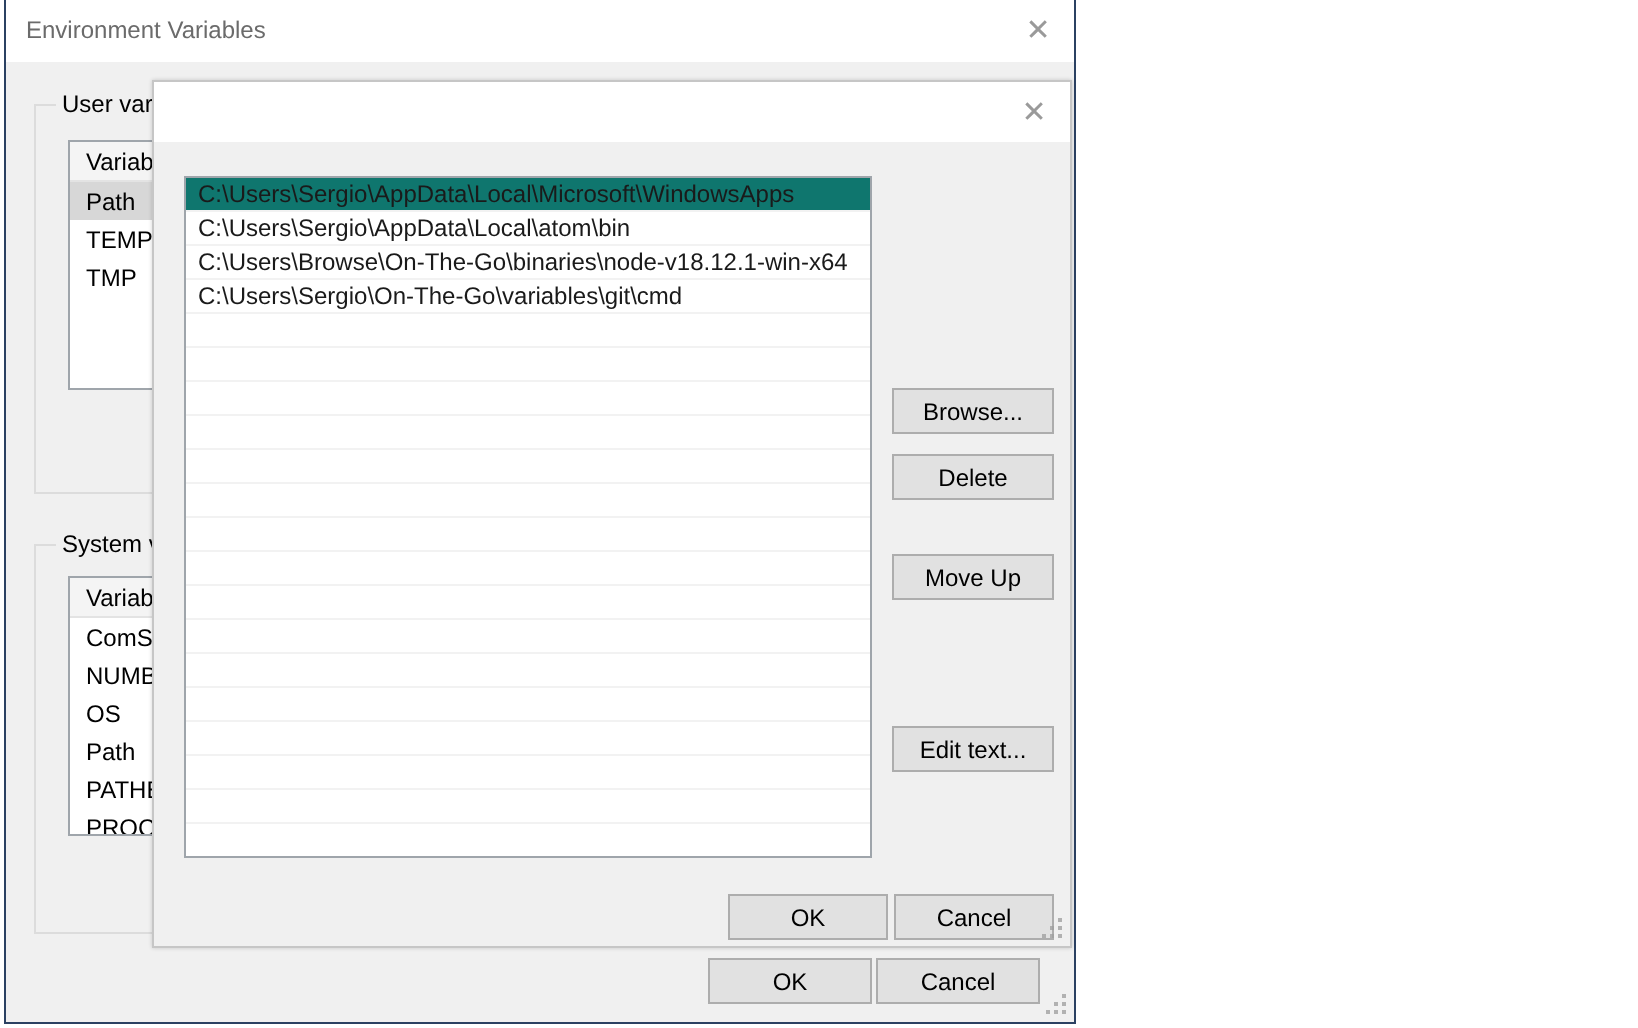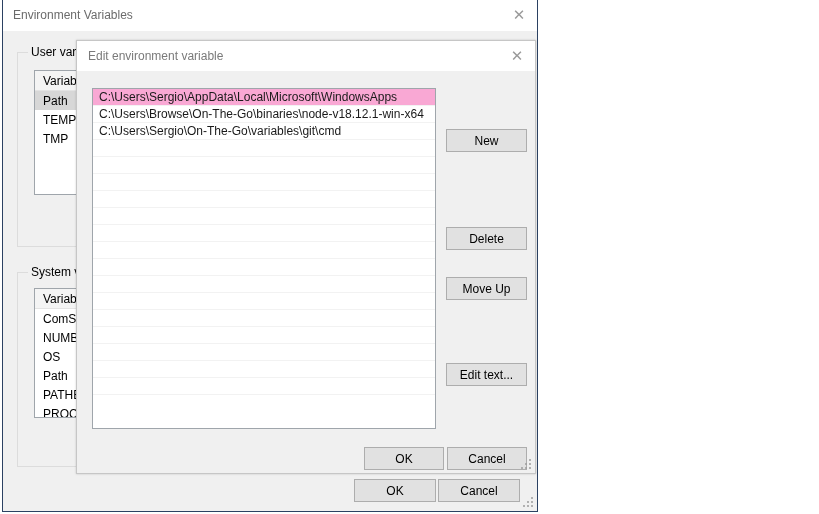--- a/index.html
+++ b/index.html
@@ -194,21 +194,21 @@
   .path-row {
     height: 17px;
     line-height: 17px;
     padding-left: 6px;
     font-size: 12px;
     color: #1a1a1a;
     white-space: nowrap;
     border-bottom: 1px solid #f2f2f2;
     box-sizing: border-box;
   }
-  .path-row.selected { background: #f9a8d4; }
+  .path-row.selected { background: #0f766e; }
   .path-row.empty { color: transparent; }
 
   
   .side-btn {
     position: absolute;
     left: 369px;
     width: 81px;
     height: 23px;
     background: #e1e1e1;
     border: 1px solid #adadad;
@@ -294,28 +294,28 @@
       <i style="left: 8px; top: 4px;"></i>
       <i style="left: 0px; top: 8px;"></i>
       <i style="left: 4px; top: 8px;"></i>
       <i style="left: 8px; top: 8px;"></i>
     </div>
 </div>
 
 <div id="edit-window">
 
   <div id="edit-titlebar">
-    <div id="edit-title">Edit environment variable</div>
     <div class="close-btn" id="edit-close">
       <span class="close-glyph">✕</span>
     </div>
   </div>
 
   <div id="path-listbox">
     <div class="path-row selected">C:\Users\Sergio\AppData\Local\Microsoft\WindowsApps</div>
+    <div class="path-row">C:\Users\Sergio\AppData\Local\atom\bin</div>
     <div class="path-row">C:\Users\Browse\On-The-Go\binaries\node-v18.12.1-win-x64</div>
     <div class="path-row">C:\Users\Sergio\On-The-Go\variables\git\cmd</div>
     <div id="empty-rows">
         <div class="path-row empty">&nbsp;</div>
         <div class="path-row empty">&nbsp;</div>
         <div class="path-row empty">&nbsp;</div>
         <div class="path-row empty">&nbsp;</div>
         <div class="path-row empty">&nbsp;</div>
         <div class="path-row empty">&nbsp;</div>
         <div class="path-row empty">&nbsp;</div>
@@ -323,21 +323,21 @@
         <div class="path-row empty">&nbsp;</div>
         <div class="path-row empty">&nbsp;</div>
         <div class="path-row empty">&nbsp;</div>
         <div class="path-row empty">&nbsp;</div>
         <div class="path-row empty">&nbsp;</div>
         <div class="path-row empty">&nbsp;</div>
         <div class="path-row empty">&nbsp;</div>
       </div>
   </div>
 
-  <div class="side-btn" style="top:88px">New</div>
+  <div class="side-btn" style="top:153px">Browse...</div>
   <div class="side-btn" style="top:186px">Delete</div>
 
   <div class="side-btn" style="top:236px">Move Up</div>
 
   <div class="side-btn" style="top:322px">Edit text...</div>
 
   <div class="btn" id="edit-ok">OK</div>
   <div class="btn" id="edit-cancel">Cancel</div>
 
   <div class="resize-grip" id="edit-grip">

